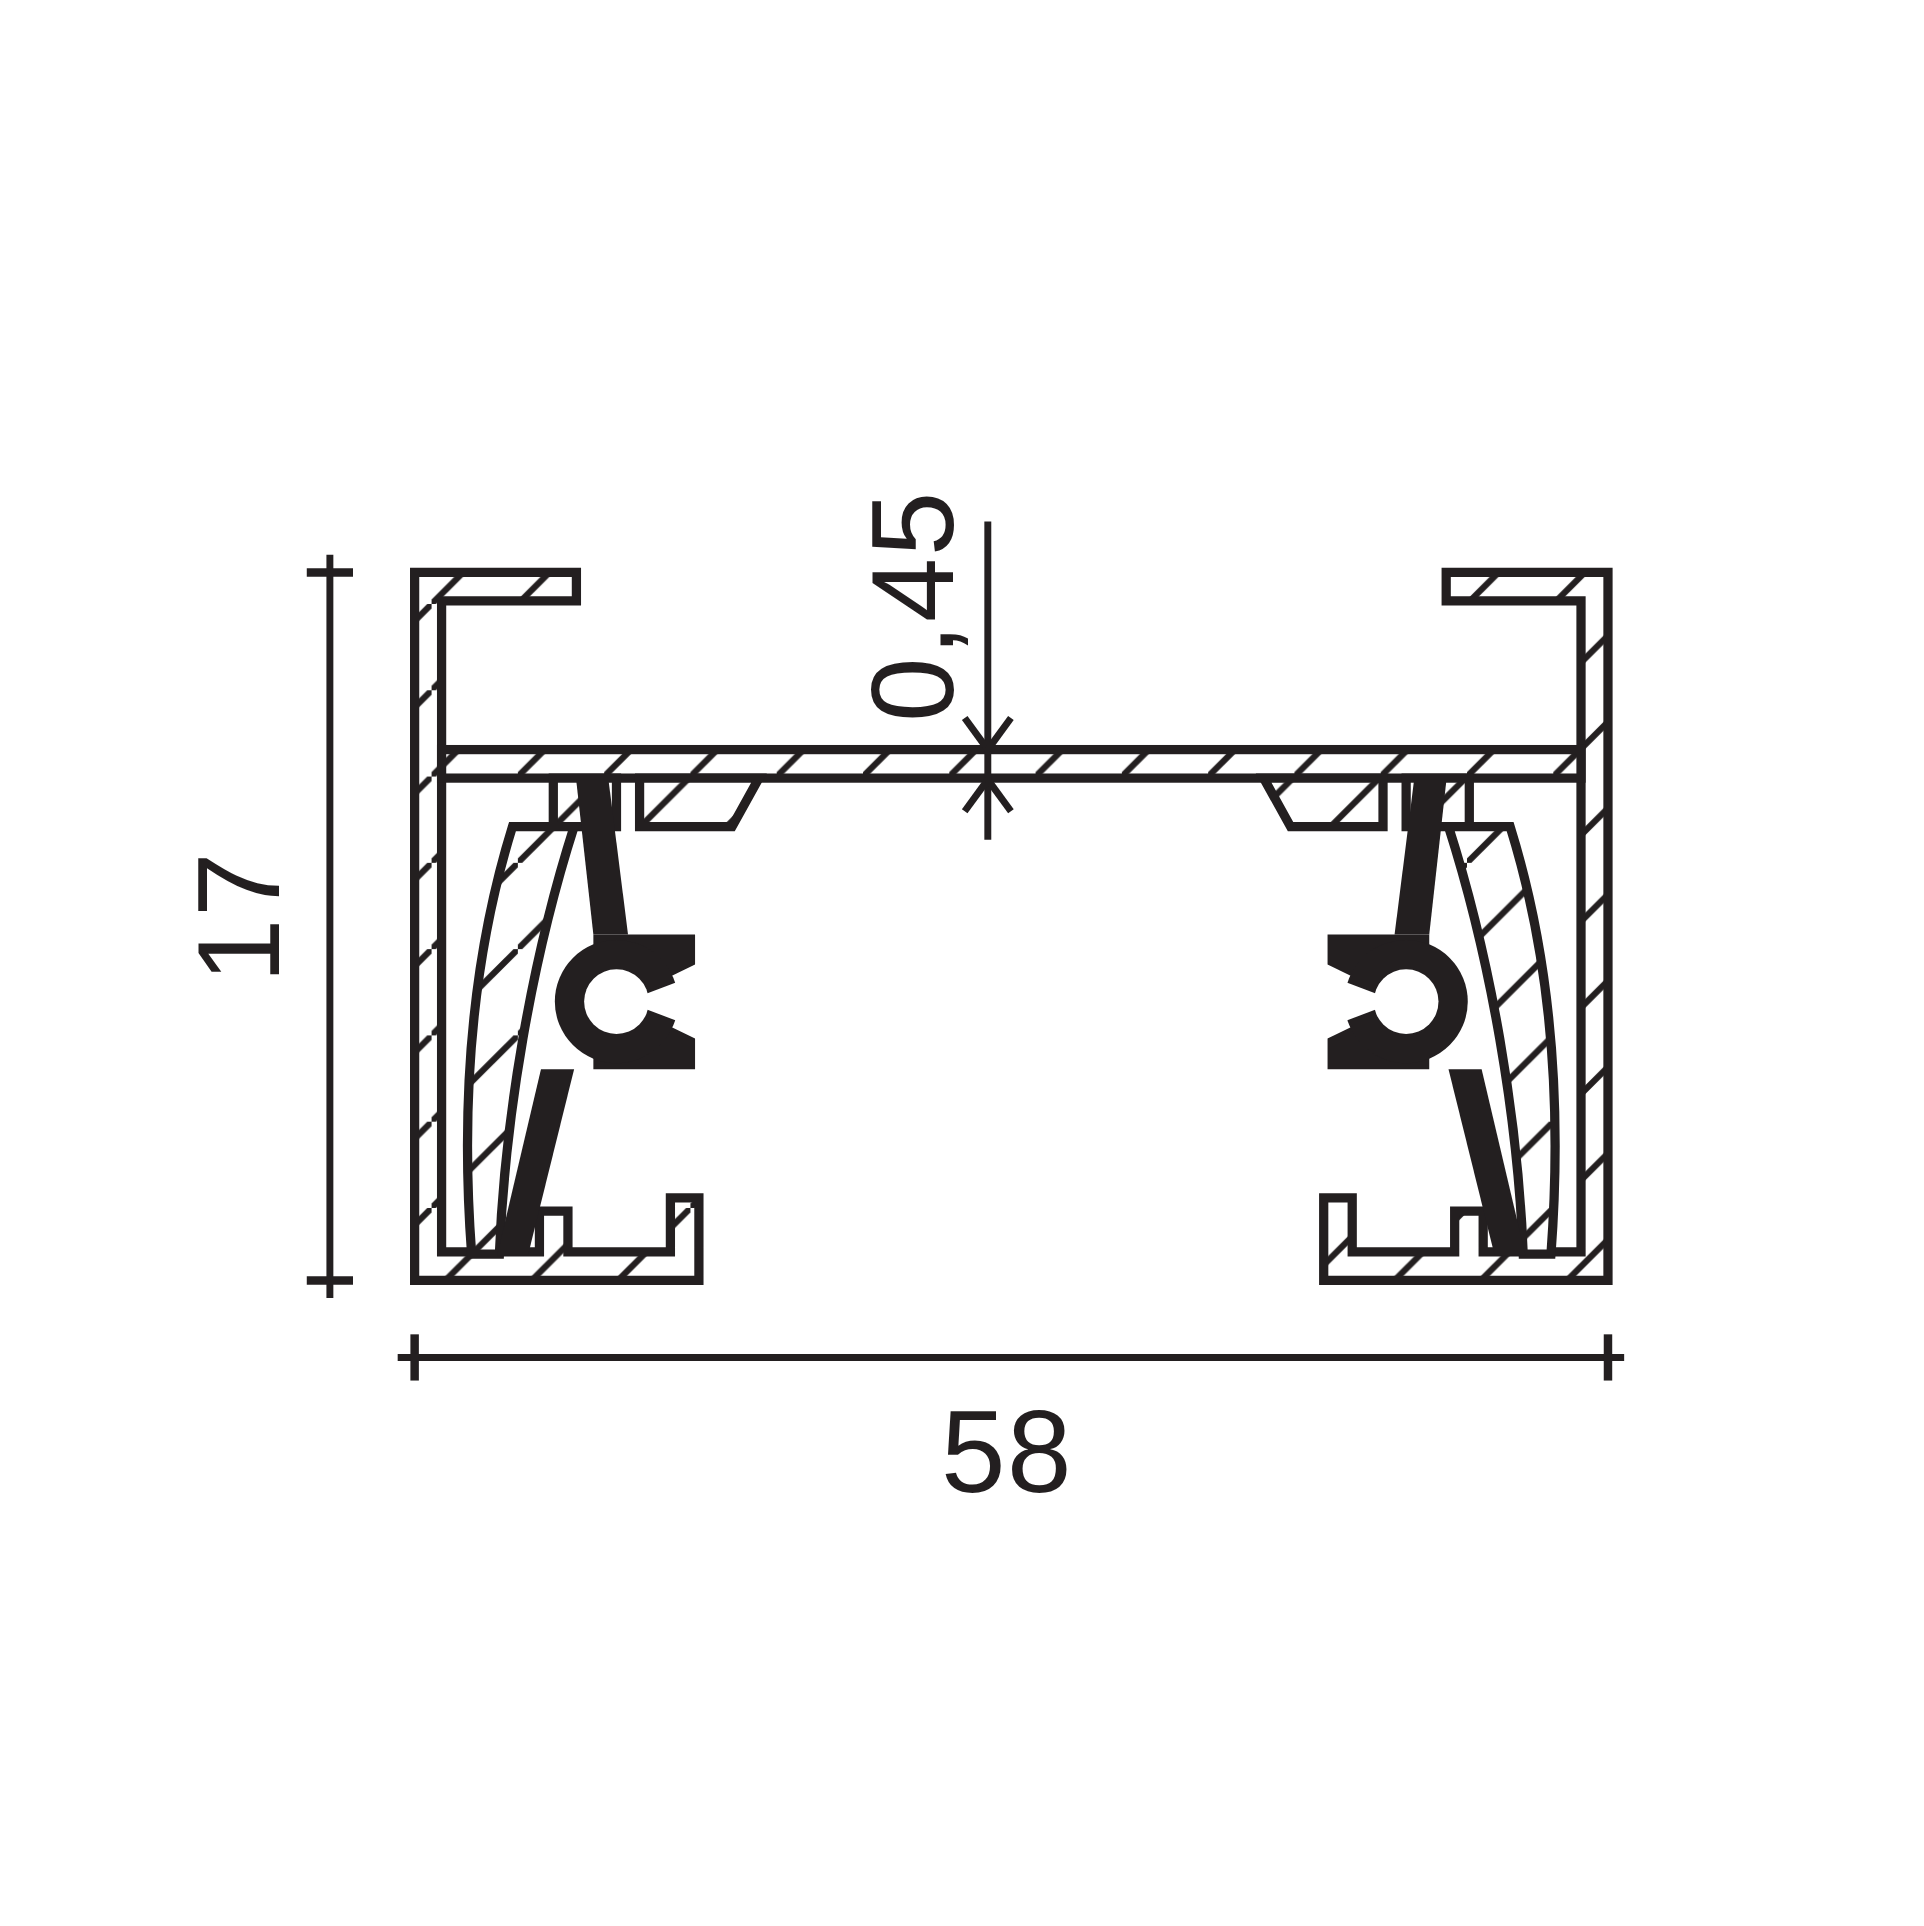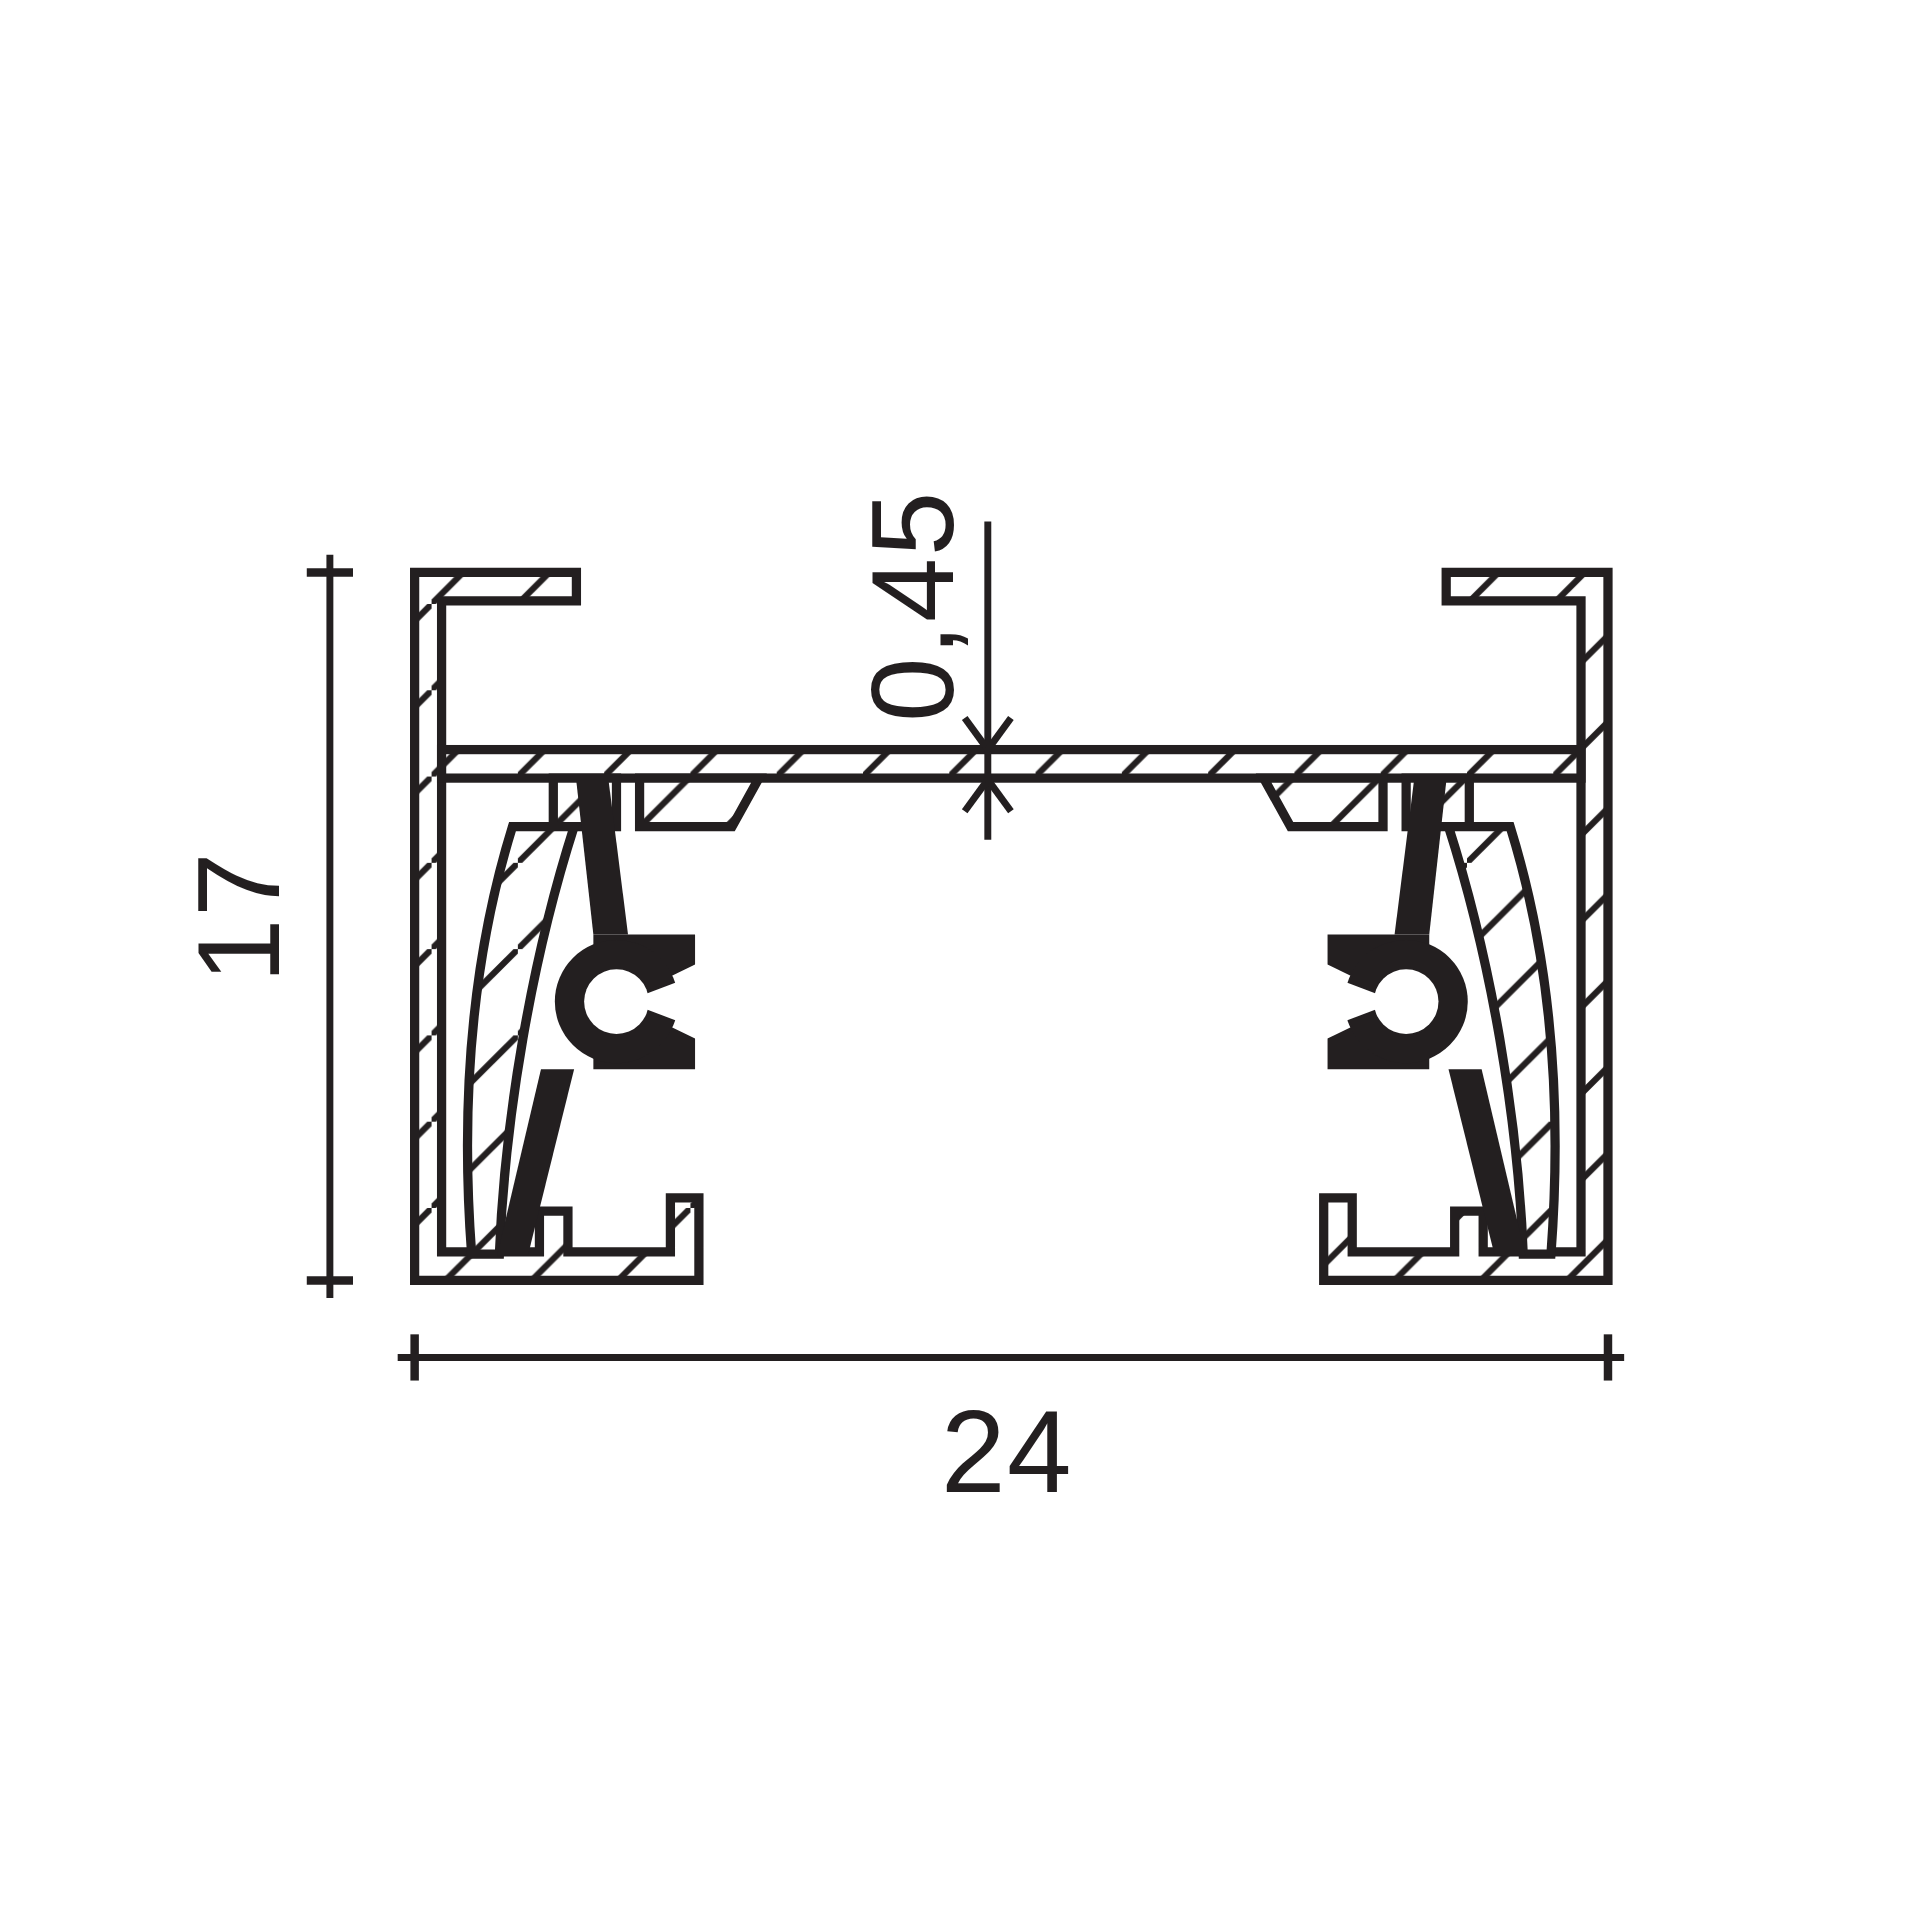--- a/index.html
+++ b/index.html
@@ -102,15 +102,15 @@
         <line x1="1282" y1="1012" x2="1252" y2="1053"></line>
         <line x1="1282" y1="1012" x2="1312" y2="1053"></line>
       </g>
     </g>
   </svg>
 
   <div class="dim-label vert" style="left:913px;top:606px;">0,45</div>
 
   <div class="dim-label vert" style="left:239px;top:917px;">17</div>
 
-  <div class="dim-label horiz" style="left:1007px;top:1452px;">24</div>
+  <div class="dim-label horiz" style="left:1007px;top:1452px;">58</div>
 </div>
 
 
 </body></html>

